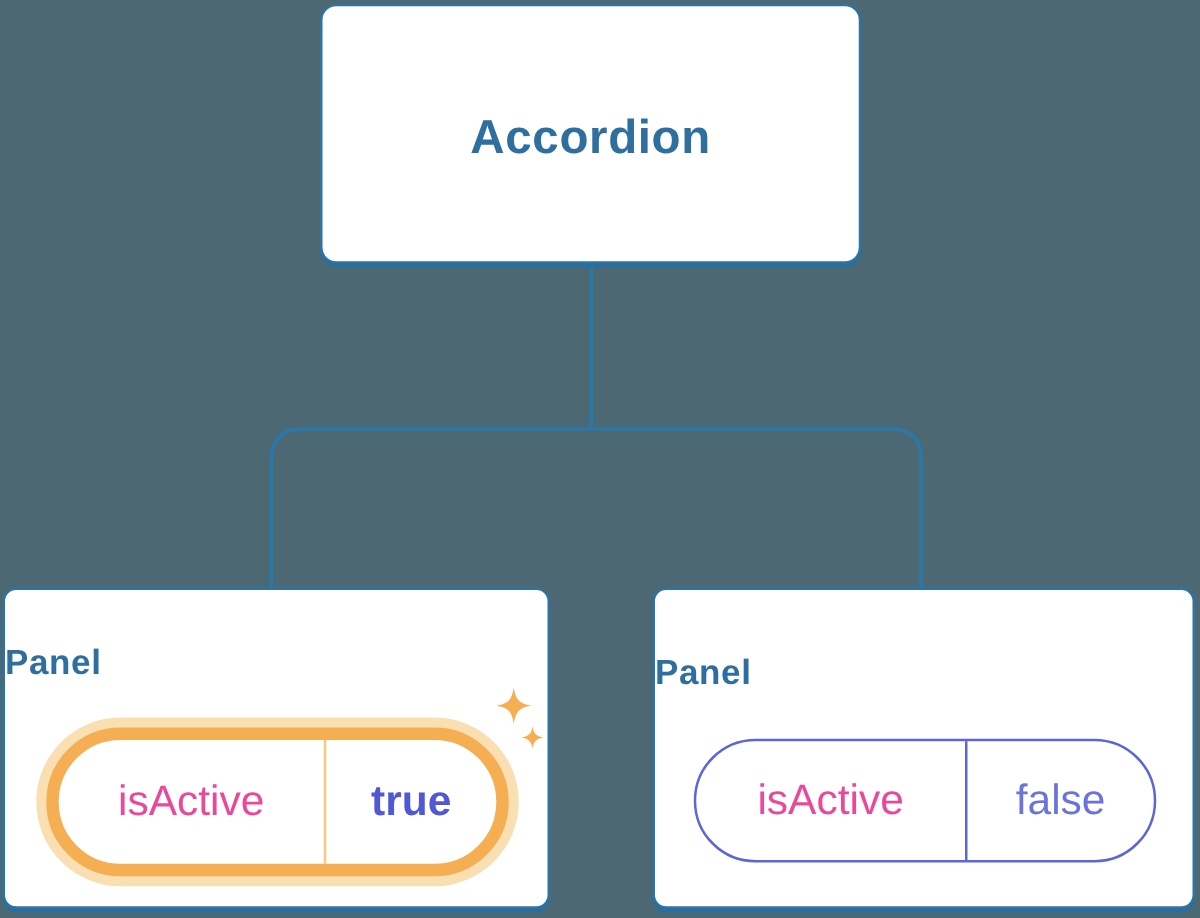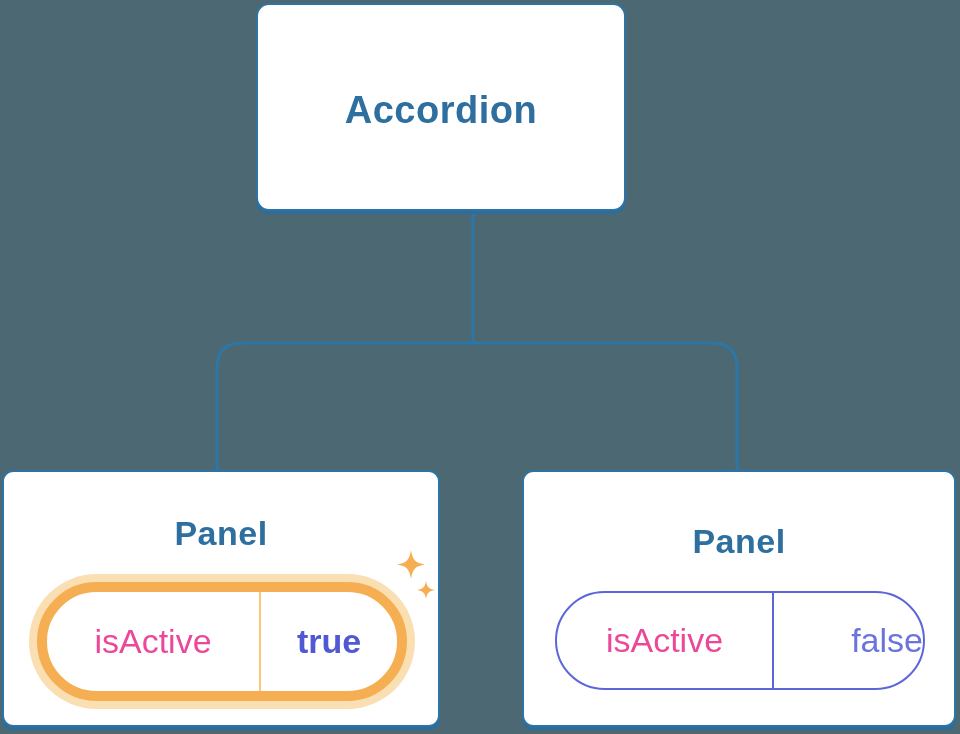--- a/index.html
+++ b/index.html
@@ -22,21 +22,21 @@
   .node {
     position: absolute;
     background: #FFFFFF;
     border: 2px solid #2E73A3;
     box-shadow: 0 3px 0 #2B6D9C;
     box-sizing: border-box;
     z-index: 1;
   }
   .root-node {
     left: 256px; top: 3px;
-    width: 370px; height: 208px;
+    width: 433px; height: 208px;
     border-radius: 13px;
     display: flex;
     align-items: center;
     justify-content: center;
   }
   .root-label {
     color: #2F6F9F;
     font-size: 38px;
     font-weight: 600;
     letter-spacing: 0.5px;
@@ -44,24 +44,23 @@
   }
   .panel-node {
     top: 470px;
     height: 257px;
     border-radius: 11px;
   }
   .panel-node.left  { left: 2px;   width: 438px; }
   .panel-node.right { left: 522px; width: 434px; }
   .panel-label {
     color: #2F6F9F;
-    font-size: 34px;
+    font-size: 28px;
     font-weight: 600;
     letter-spacing: 0.5px;
-    text-align: center;
     display: block;
   }
   .panel-node.left  .panel-label { margin-top: 42px; }
   .panel-node.right .panel-label { margin-top: 50px; }
 
   
   .pill {
     position: absolute;
     box-sizing: border-box;
     display: flex;
@@ -105,21 +104,21 @@
   }
 
   
   .pill.plain {
     left: 31px; top: 119px;
     width: 370px; height: 99px;
     border: 2px solid #5C66D8;
     border-radius: 50px;
   }
   .pill.plain .cell.key   { width: 215px; }
-  .pill.plain .cell.value { flex: 1; justify-content: flex-end; }
+  .pill.plain .cell.value { flex: 1; }
   .pill.plain .divider    { background: #5C66D8; }
 
   .sparkles {
     position: absolute;
     left: 378px; top: 66px;
     z-index: 2;
   }
 </style>
 </head>
 <body>

